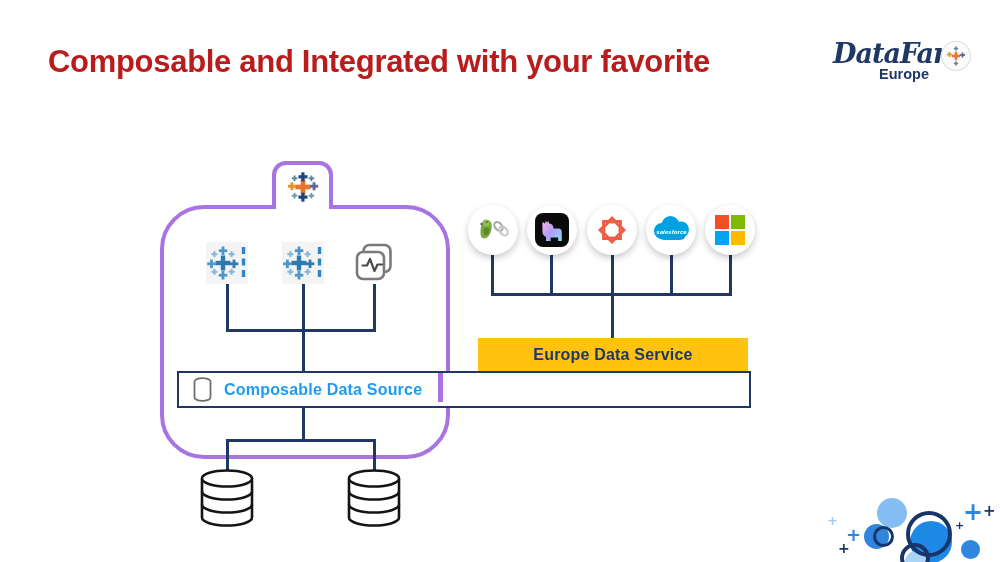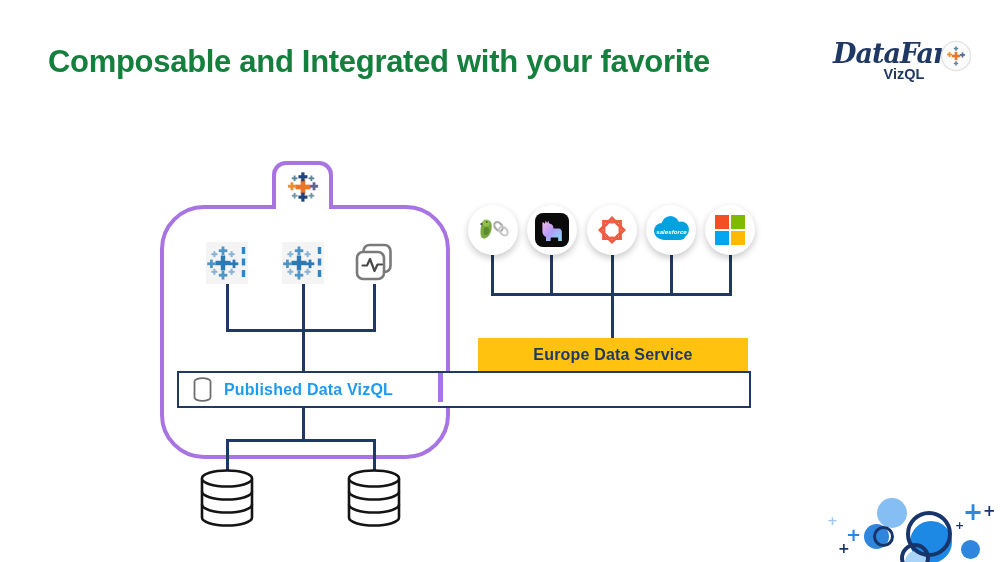--- a/index.html
+++ b/index.html
@@ -4,21 +4,21 @@
 <style>
   html,body{margin:0;padding:0;background:#fff;}
   #slide{
     position:relative;width:1000px;height:562px;background:#ffffff;
     overflow:hidden;font-family:"Liberation Sans",sans-serif;
   }
   .abs{position:absolute;}
   
   .title{
     left:48px;top:44px;width:790px;
-    font-size:31px;font-weight:bold;color:#15803d;
+    font-size:31px;font-weight:bold;color:#b91c1c;
     line-height:36px;letter-spacing:-0.3px;
   }
   
   .brand-name{font-family:"DejaVu Serif",serif;font-style:italic;font-weight:bold;
     font-size:27px;color:#1F3864;letter-spacing:-1px;}
   .brand-region{font-size:14.5px;font-weight:bold;color:#1F3864;}
   
   .tableau-box{
     left:160px;top:205px;width:282px;height:246px;
     border:4.5px solid #A873E3;border-radius:44px;background:#fff;z-index:1;
@@ -76,21 +76,21 @@
         <rect x="9.2" y="12.7" width="1.8" height="5.4" fill="#EB9129"></rect>
           <rect x="7.4" y="14.5" width="5.4" height="1.8" fill="#EB9129"></rect>
         <rect x="23" y="13.2" width="1.8" height="5.4" fill="#4E6A92"></rect>
           <rect x="21.2" y="15" width="5.4" height="1.8" fill="#4E6A92"></rect>
         <rect x="16.2" y="6.8" width="1.6" height="4.6" fill="#5C85A6"></rect>
           <rect x="14.7" y="8.3" width="4.6" height="1.6" fill="#5C85A6"></rect>
         <rect x="16.2" y="22.6" width="1.6" height="4.6" fill="#5C85A6"></rect>
           <rect x="14.7" y="24.1" width="4.6" height="1.6" fill="#5C85A6"></rect>
       </g>
     </svg>
-    <span class="abs brand-region" style="left:40px;top:30px;width:62px;text-align:center;">VizQL</span>
+    <span class="abs brand-region" style="left:40px;top:30px;width:62px;text-align:center;">Europe</span>
   </div>
 
   <div class="abs tableau-box"></div>
   <div class="abs tableau-tab">
     <svg width="34" height="34" viewBox="0 0 36 36">
       <rect x="15.5" y="10" width="5" height="16" fill="#E8762D"></rect>
         <rect x="10" y="15.5" width="16" height="5" fill="#E8762D"></rect>
       <rect x="16.2" y="2.5" width="3.4" height="9.5" fill="#1F457E"></rect>
         <rect x="13.2" y="5.5" width="9.5" height="3.4" fill="#1F457E"></rect>
       <rect x="16.2" y="24" width="3.4" height="9.5" fill="#1F457E"></rect>
@@ -255,21 +255,21 @@
 
   <div class="abs vizql-bar">
     <span>Europe Data Service</span>
   </div>
 
   <div class="abs pds-bar">
     <svg width="19" height="25" viewBox="0 0 19 25" style="margin-left:14px;">
       <ellipse cx="9.5" cy="4.5" rx="8" ry="3.4" fill="#fff" stroke="#6e6e6e" stroke-width="1.8"></ellipse>
       <path d="M1.5,4.5 V20.5 a8,3.4 0 0 0 16,0 V4.5" fill="#fff" stroke="#6e6e6e" stroke-width="1.8"></path>
     </svg>
-    <span class="pds-label">Published Data VizQL</span>
+    <span class="pds-label">Composable Data Source</span>
   </div>
   <div class="abs purple-cross"></div>
 
   <svg class="abs" style="left:200px;top:468px;z-index:6;" width="54" height="62" viewBox="0 0 54 62">
     <path d="M2,10.5 V49.5 a25,8 0 0 0 50,0 V10.5" fill="#fff" stroke="#141414" stroke-width="2.6"></path>
     <ellipse cx="27" cy="10.5" rx="25" ry="8" fill="#fff" stroke="#141414" stroke-width="2.6"></ellipse>
     <path d="M2,23.5 a25,8 0 0 0 50,0" fill="none" stroke="#141414" stroke-width="2.6"></path>
     <path d="M2,36.5 a25,8 0 0 0 50,0" fill="none" stroke="#141414" stroke-width="2.6"></path>
   </svg>
   <svg class="abs" style="left:347px;top:468px;z-index:6;" width="54" height="62" viewBox="0 0 54 62">

